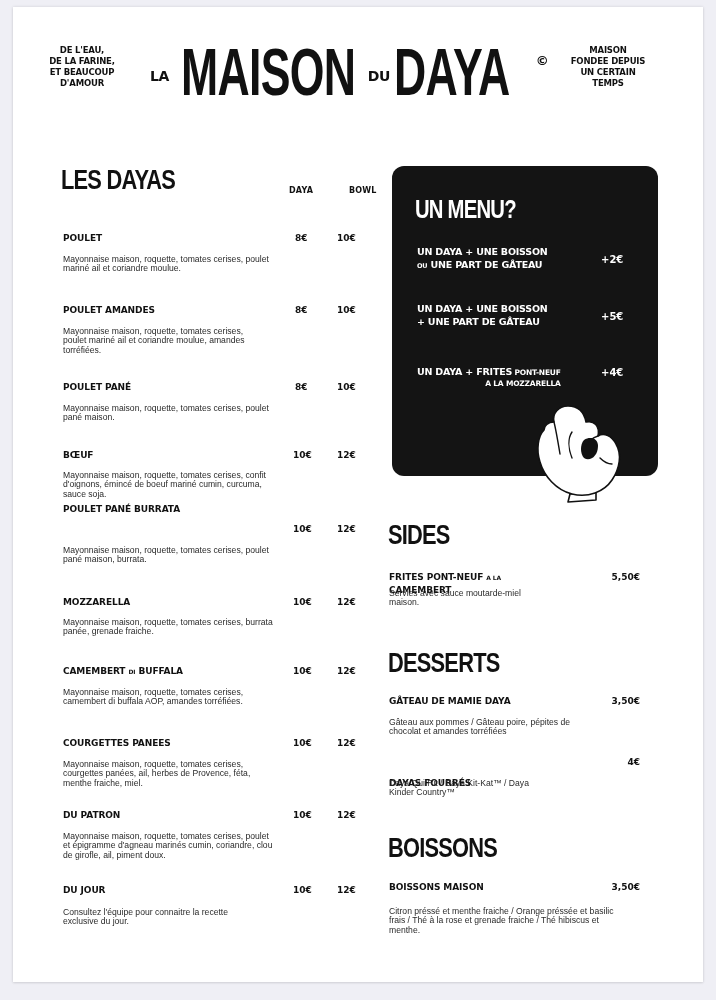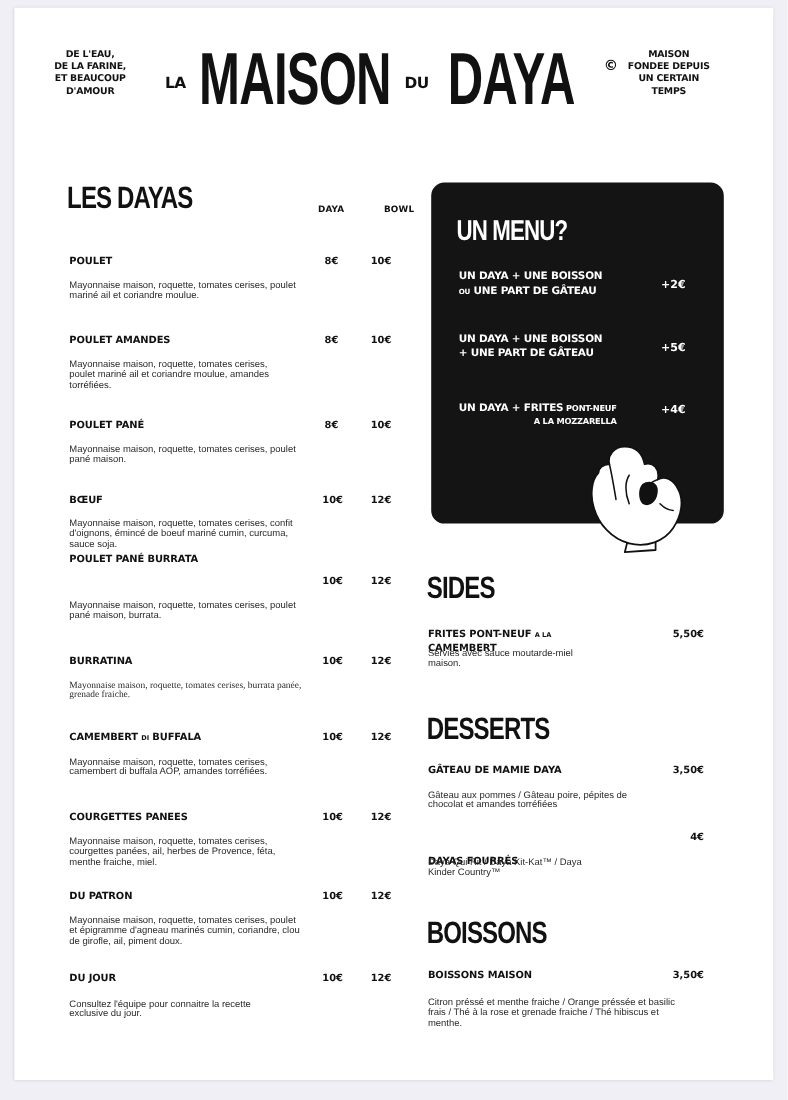--- a/index.html
+++ b/index.html
@@ -48,21 +48,21 @@
     .logo-big {
       font-family: "Liberation Sans", sans-serif;
       font-weight: bold;
       font-size: 62px;
       line-height: 58px;
       letter-spacing: -1px;
       transform: scaleX(0.72) scaleY(1.08);
       display: inline-block;
     }
     .logo-maison { transform-origin: left bottom; width: 183px; margin-left: 12px; }
-    .logo-du { margin-left: 4px; margin-right: 17px; }
+    .logo-du { margin-left: 4px; margin-right: 4px; }
     .logo-daya { transform-origin: left bottom; width: 138px; }
     .logo-copy {
       font-family: "DejaVu Sans", sans-serif;
       font-weight: bold;
       font-size: 13px;
       margin-bottom: 36px;
       margin-left: 4px;
     }
     
     .sec-title {
@@ -223,24 +223,24 @@
 <div class="item-name" style="top:450px;"><span>BŒUF</span></div>
 <div class="price" style="left:293px; top:450px;">10€</div>
 <div class="price" style="left:337px; top:450px;">12€</div>
 <div class="desc" style="top:471px;">Mayonnaise maison, roquette, tomates cerises, confit d'oignons, émincé de boeuf mariné cumin, curcuma, sauce soja.</div>
 
 <div class="item-name" style="top:504px;"><span>POULET PANÉ BURRATA</span></div>
 <div class="price" style="left:293px; top:524px;">10€</div>
 <div class="price" style="left:337px; top:524px;">12€</div>
 <div class="desc" style="top:546px;">Mayonnaise maison, roquette, tomates cerises, poulet pané maison, burrata.</div>
 
-<div class="item-name" style="top:597px;"><span>BURRATINA</span></div>
+<div class="item-name" style="top:597px;"><span>MOZZARELLA</span></div>
 <div class="price" style="left:293px; top:597px;">10€</div>
 <div class="price" style="left:337px; top:597px;">12€</div>
-<div class="desc" style="top:618px;font-family:Liberation Serif, serif;">Mayonnaise maison, roquette, tomates cerises, burrata panée, grenade fraiche.</div>
+<div class="desc" style="top:618px;">Mayonnaise maison, roquette, tomates cerises, burrata panée, grenade fraiche.</div>
 
 <div class="item-name" style="top:666px;"><span>CAMEMBERT </span><span class="small">DI</span><span> BUFFALA</span></div>
 <div class="price" style="left:293px; top:666px;">10€</div>
 <div class="price" style="left:337px; top:666px;">12€</div>
 <div class="desc" style="top:688px;">Mayonnaise maison, roquette, tomates cerises, camembert di buffala AOP, amandes torréfiées.</div>
 
 <div class="item-name" style="top:738px;"><span>COURGETTES PANEES</span></div>
 <div class="price" style="left:293px; top:738px;">10€</div>
 <div class="price" style="left:337px; top:738px;">12€</div>
 <div class="desc" style="top:760px;">Mayonnaise maison, roquette, tomates cerises, courgettes panées, ail, herbes de Provence, féta, menthe fraiche, miel.</div>

